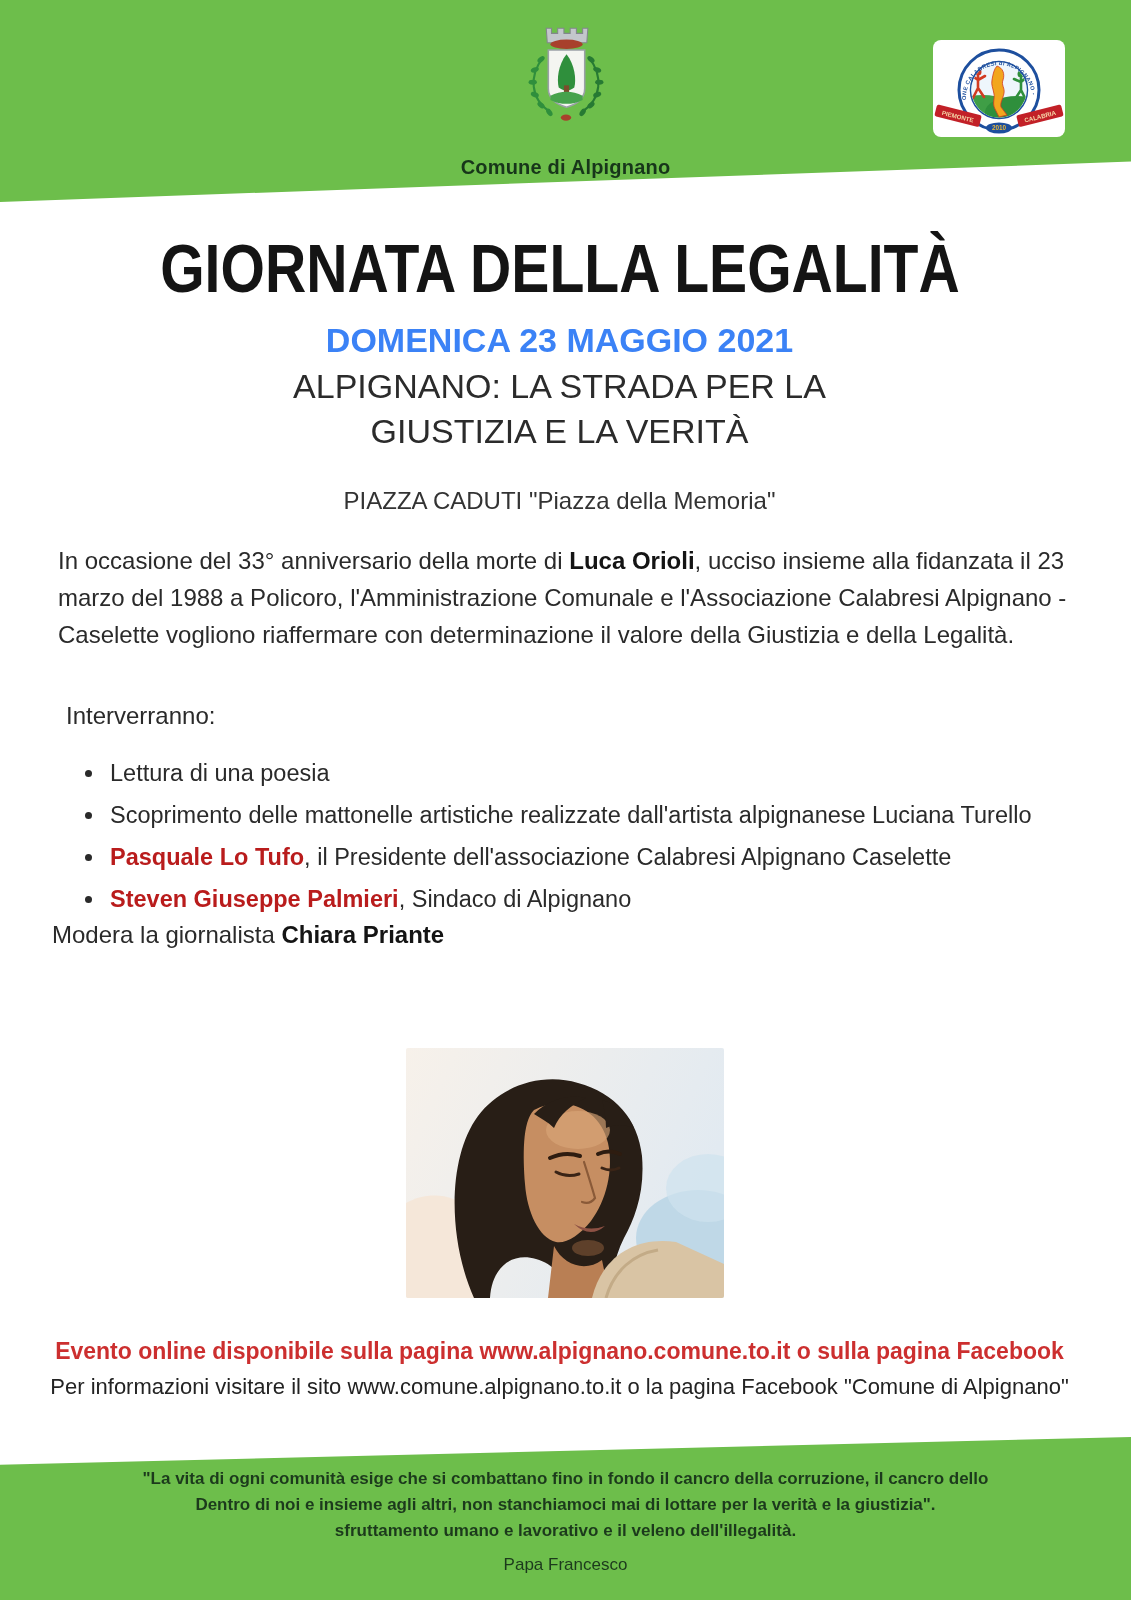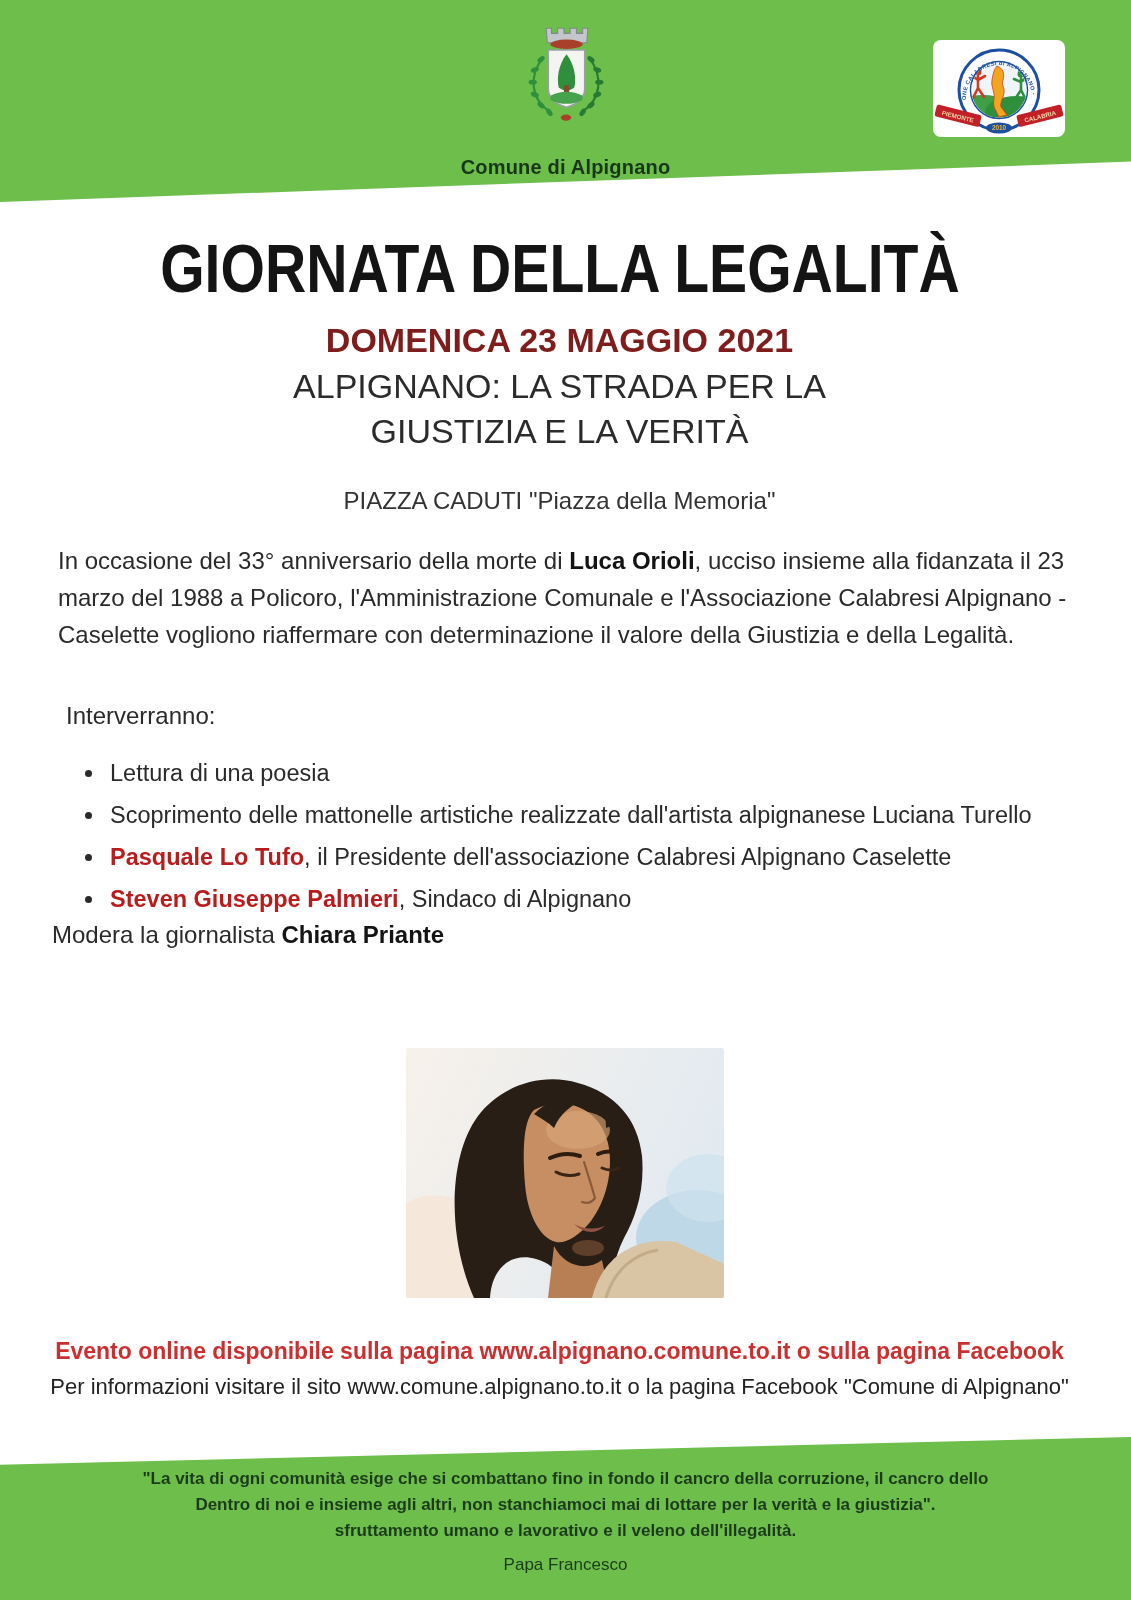--- a/index.html
+++ b/index.html
@@ -12,21 +12,21 @@
   .crest{position:absolute;left:calc(50% - 50px);top:24px;width:100px;height:104px;}
   .municipality{position:absolute;left:0;top:131px;width:1131px;text-align:center;
                 font-size:20px;font-weight:bold;color:#17361a;letter-spacing:.2px;margin-top:25px;}
   .logo-box{position:absolute;left:933px;top:40px;width:132px;height:97px;background:#fff;border-radius:8px;}
 
   
   .center-line{position:absolute;left:0;width:1119px;text-align:center;white-space:nowrap;}
   .main-title{top:226px;font-size:68px;line-height:84px;color:#141414;}
   .main-title .squeeze{display:inline-block;transform:scaleX(.84);transform-origin:center;
                        font-weight:800;letter-spacing:0;}
-  .date-line{top:321px;font-size:34px;font-weight:bold;color:#7f1d1d;}
+  .date-line{top:321px;font-size:34px;font-weight:bold;color:#3b82f6;}
   .sub-line1{top:367px;font-size:34px;color:#2b2b2b;}
   .sub-line2{top:412px;font-size:34px;color:#2b2b2b;}
   .location-line{top:487px;font-size:24px;color:#333;}
 
   .intro{position:absolute;left:58px;top:542px;width:1015px;text-align:left;
          font-size:24px;line-height:37px;color:#2a2a2a;}
   .intro b{color:#141414;}
 
   .speakers-heading{position:absolute;left:66px;top:702px;font-size:24px;color:#2a2a2a;}
   .speakers-list{position:absolute;left:0;top:752px;width:1120px;margin:0;padding:0 0 0 106px;}

